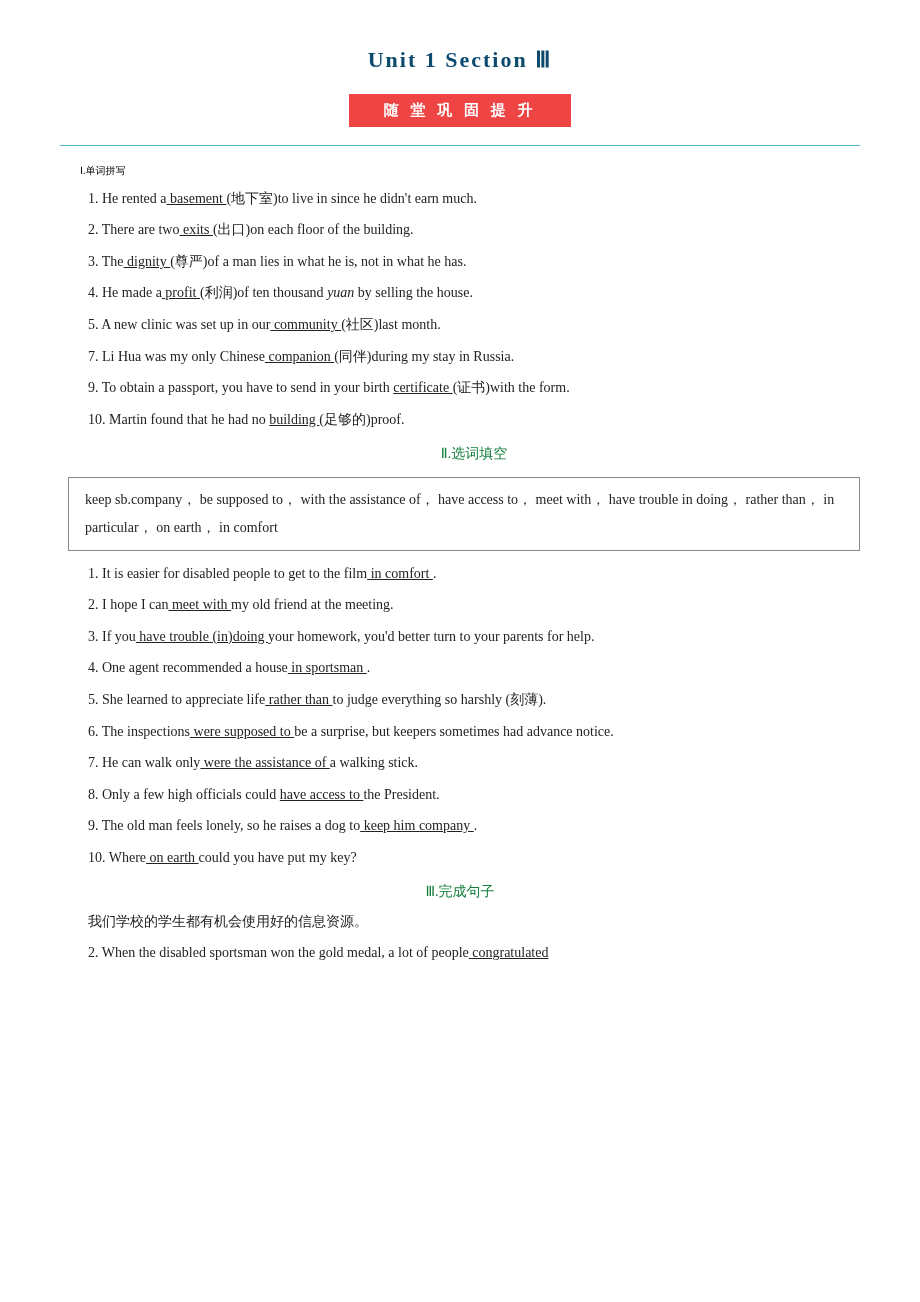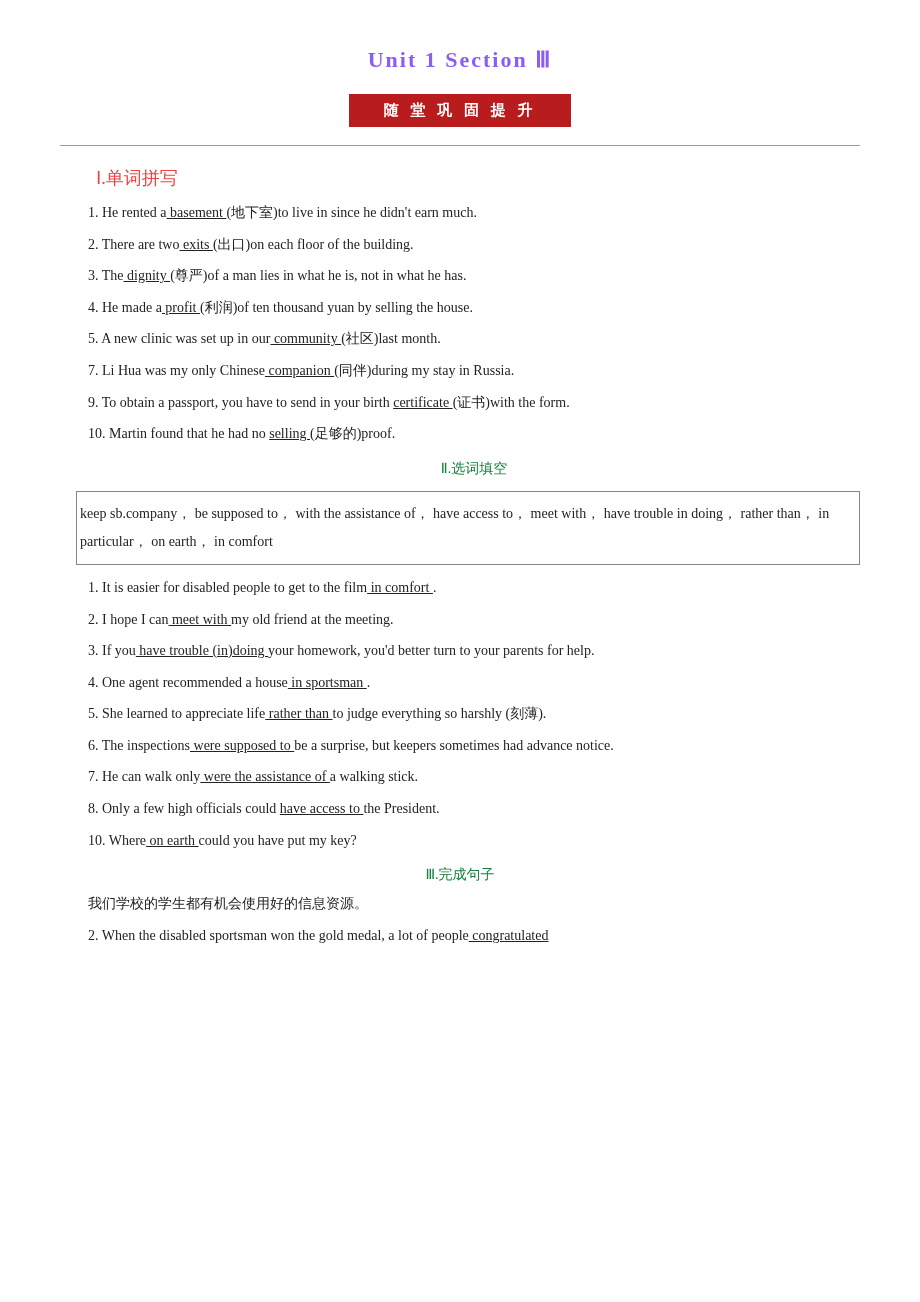--- a/index.html
+++ b/index.html
@@ -16,50 +16,50 @@
       width: 920px;
       min-height: 1302px;
       padding: 40px 60px;
       line-height: 1.8;
     }
 
     .page-title {
       text-align: center;
       font-size: 22px;
       font-weight: bold;
-      color: #8b5cf6;
+      color: #0c4a6e;
       margin-bottom: 14px;
       font-family: 'SimSun', serif;
       letter-spacing: 2px;
     }
 
     .section-banner {
       display: flex;
       justify-content: center;
       margin-bottom: 18px;
     }
 
     .section-banner-inner {
-      background-color: #b91c1c;
+      background-color: #ef4444;
       color: #fff;
       font-size: 15px;
       padding: 3px 35px;
       letter-spacing: 4px;
       font-weight: bold;
     }
 
     .divider {
       border: none;
       border-top: 1.5px solid #4db8d4;
       margin-bottom: 16px;
     }
 
     .section-label {
-      font-size: 18px;
-      color: #ef4444;
+      font-size: 10px;
+      color: #000000;
       margin-bottom: 6px;
       font-family: 'SimSun', serif;
     }
 
     .exercise-item {
       margin-bottom: 5px;
       text-indent: 2em;
       line-height: 1.9;
     }
 
@@ -67,28 +67,29 @@
       margin-bottom: 5px;
       line-height: 1.9;
     }
 
     u {
       text-decoration: underline;
     }
 
     .phrase-box {
       border: 1.5px solid #888;
-      padding: 8px 3px;
-      margin: 10px 0 10px 16px;
+      padding: 8px 16px;
+      margin: 10px 0 10px 8px;
       font-size: 14px;
       line-height: 2;
       font-family: 'SimSun', serif;
     }
 
     .italic-word {
+      font-style: italic;
       text-align: center;
     }
 
     .subsection-label {
       font-size: 14px;
       color: #15803d;
       margin: 8px 0 4px 0;
       font-family: 'SimSun', serif;
       text-align: center;
     }
@@ -136,21 +137,21 @@
   <div class="exercise-item">
     7. Li Hua was my only Chinese<u> companion </u>(同伴)during my stay in Russia.
   </div>
 
 
   <div class="exercise-item">
     9. To obtain a passport, you have to send in your birth <u> certificate </u>(证书)with the form.
   </div>
 
   <div class="exercise-item">
-    10. Martin found that he had no <u> selling </u>(足够的)proof.
+    10. Martin found that he had no <u> building </u>(足够的)proof.
   </div>
 
 </div>
 
 <div class="subsection-label indent2">Ⅱ.选词填空</div>
 
 <div class="phrase-box">keep sb.company，  be supposed to，  with the assistance of，  have access to，  meet with，  have trouble  in doing，  rather than，  in particular，  on earth，  in comfort</div>
 
 <div>
 
@@ -179,20 +180,23 @@
   </div>
 
   <div class="exercise-item">
     7. He can walk only<u> were the assistance of </u>a walking stick.
   </div>
 
   <div class="exercise-item">
     8. Only a few high officials could <u> have access to </u>the President.
   </div>
 
+  <div class="exercise-item">
+    9. The old man feels lonely, so he raises a dog to<u> keep him company </u>.
+  </div>
 
   <div class="exercise-item">
     10. Where<u> on earth </u>could you have put my key?
   </div>
 
 </div>
 
 <div class="subsection-label">Ⅲ.完成句子</div>
 
 <div>

